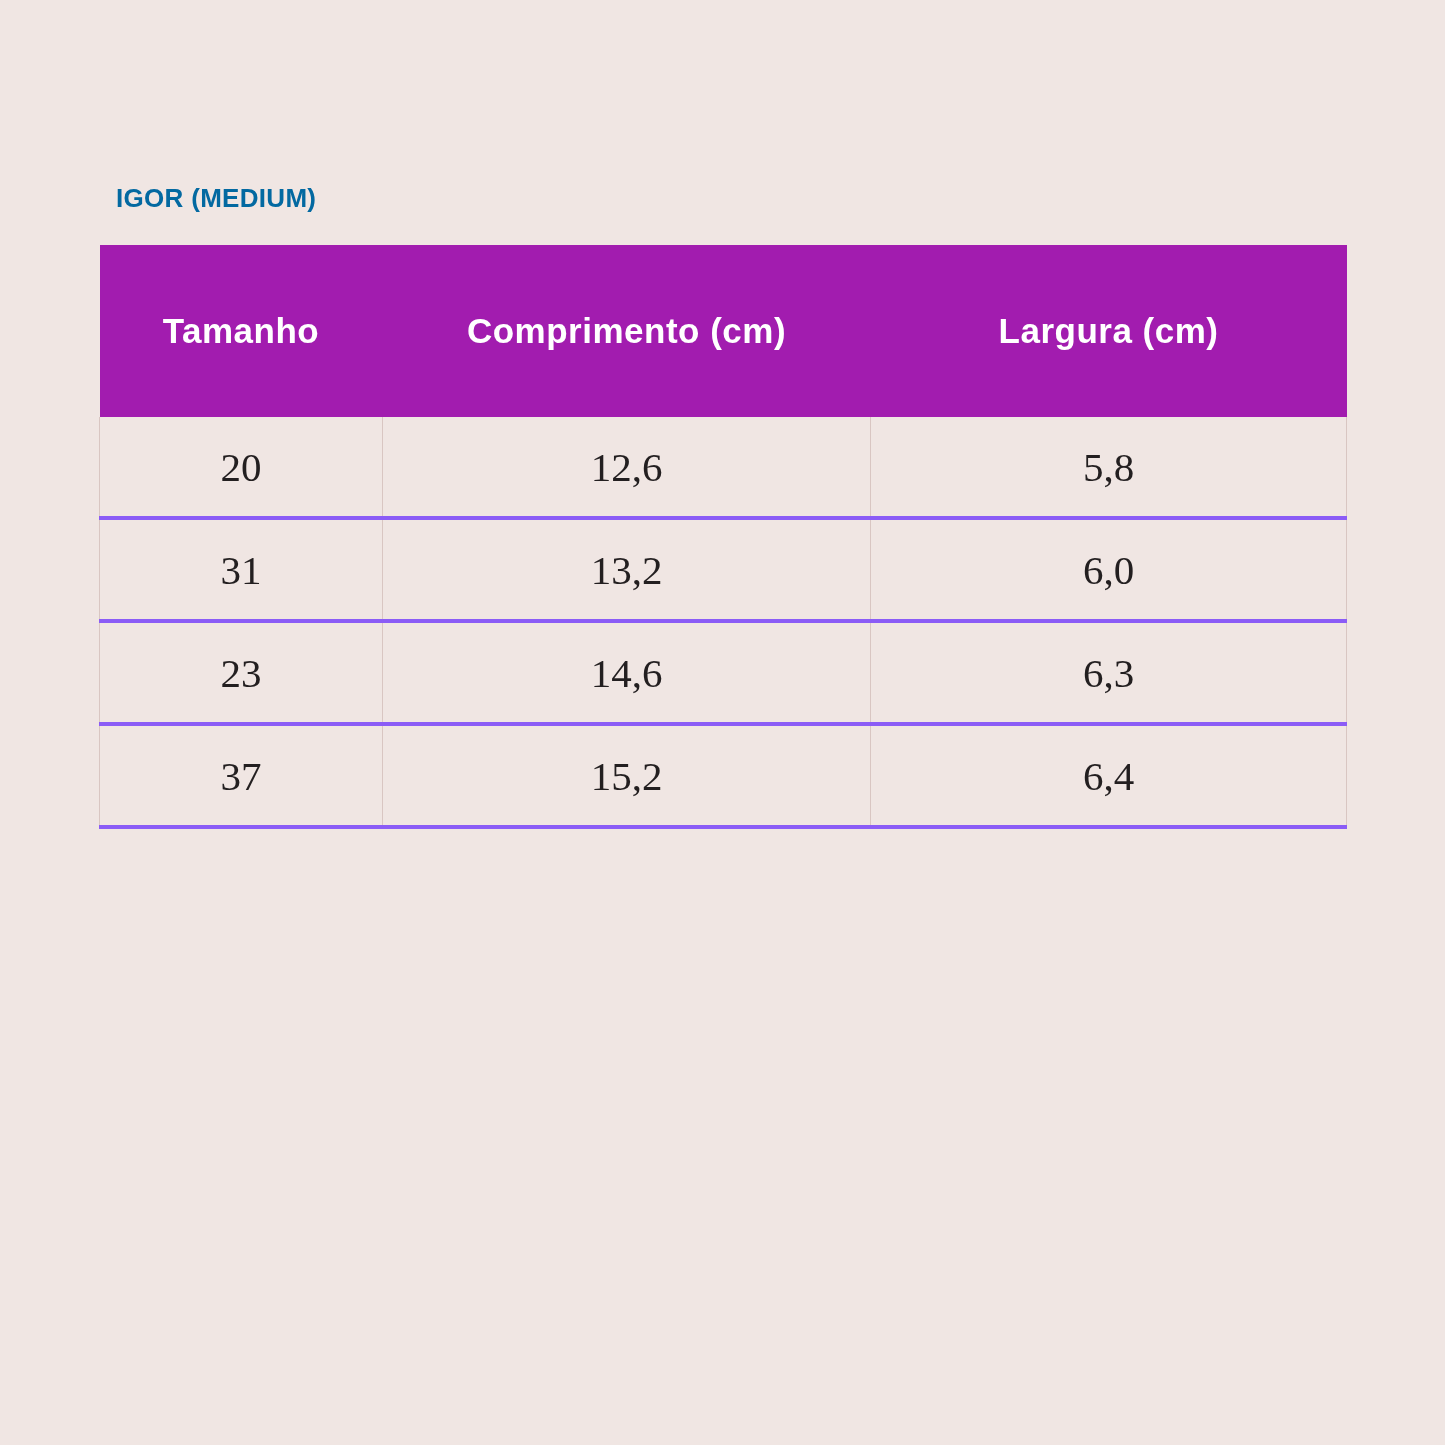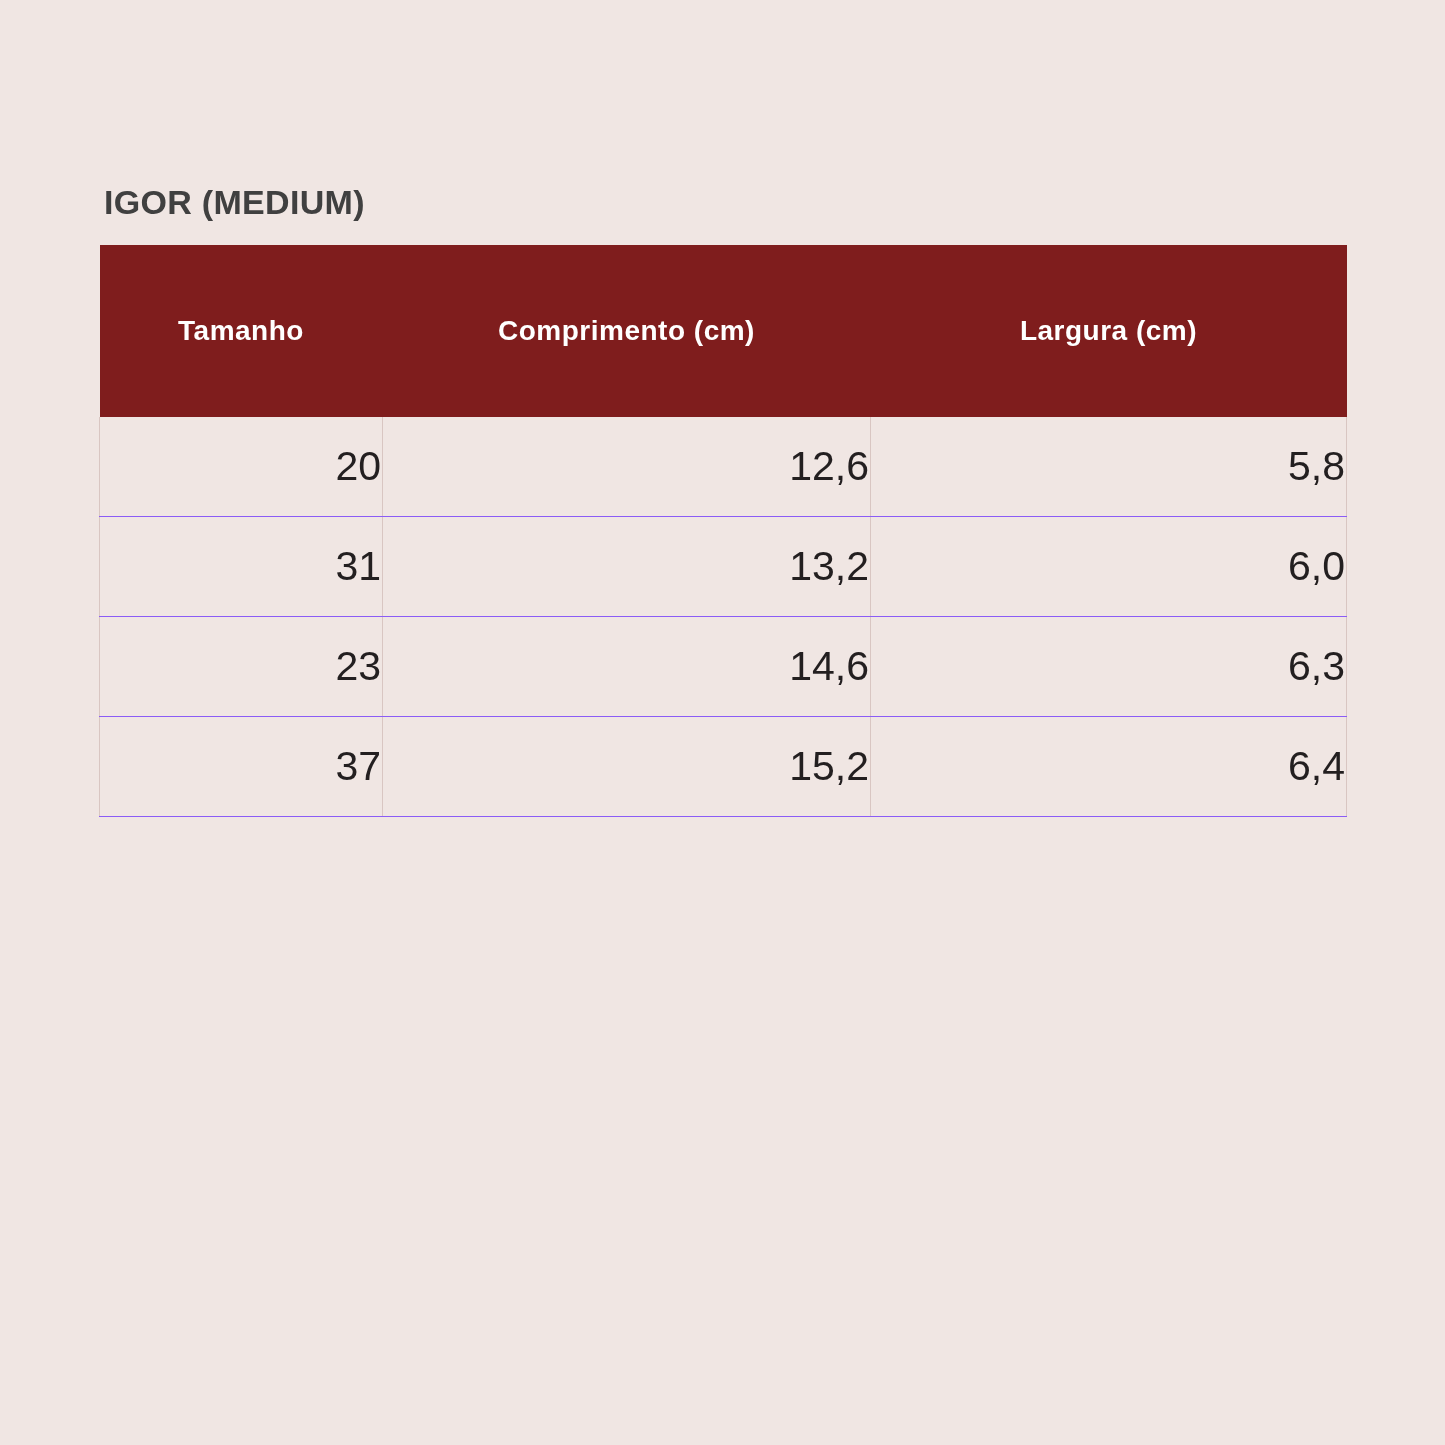--- a/index.html
+++ b/index.html
@@ -14,56 +14,57 @@
     overflow: hidden;
   }
   .page {
     position: relative;
     width: 1445px;
     height: 1445px;
     box-sizing: border-box;
   }
   .title {
     position: absolute;
-    left: 104px;
+    left: 116px;
     top: 183px;
-    font-size: 34px;
+    font-size: 26px;
     font-weight: bold;
     letter-spacing: 0.3px;
-    color: #404040;
+    color: #0369a1;
   }
   .size-table {
     position: absolute;
     left: 99px;
     top: 245px;
     width: 1247px;
     border-collapse: collapse;
     table-layout: fixed;
   }
   .size-table th {
-    background: #7f1d1d;
+    background: #a21caf;
     color: #ffffff;
-    font-size: 28px;
+    font-size: 35px;
     font-weight: bold;
     letter-spacing: 0.5px;
     height: 172px;
     padding: 0 10px;
     border: none;
     text-align: center;
     vertical-align: middle;
   }
   .size-table td {
     height: 97px;
     font-size: 41px;
     color: #231f20;
-    text-align: right;
+    text-align: center;
     vertical-align: middle;
-    border-bottom: 1px solid #8b5cf6;
+    border-bottom: 4px solid #8b5cf6;
     border-right: 1px solid #d9c6c2;
     background: transparent;
+    font-family: Liberation Serif, serif;
   }
   .size-table td:last-child {
     border-right: 1px solid #d9c6c2;
   }
   .size-table tbody tr td:first-child {
     border-left: 1px solid #d9c6c2;
   }
   .col-size { width: 283px; }
   .col-length { width: 488px; }
   .col-width { width: 476px; }

